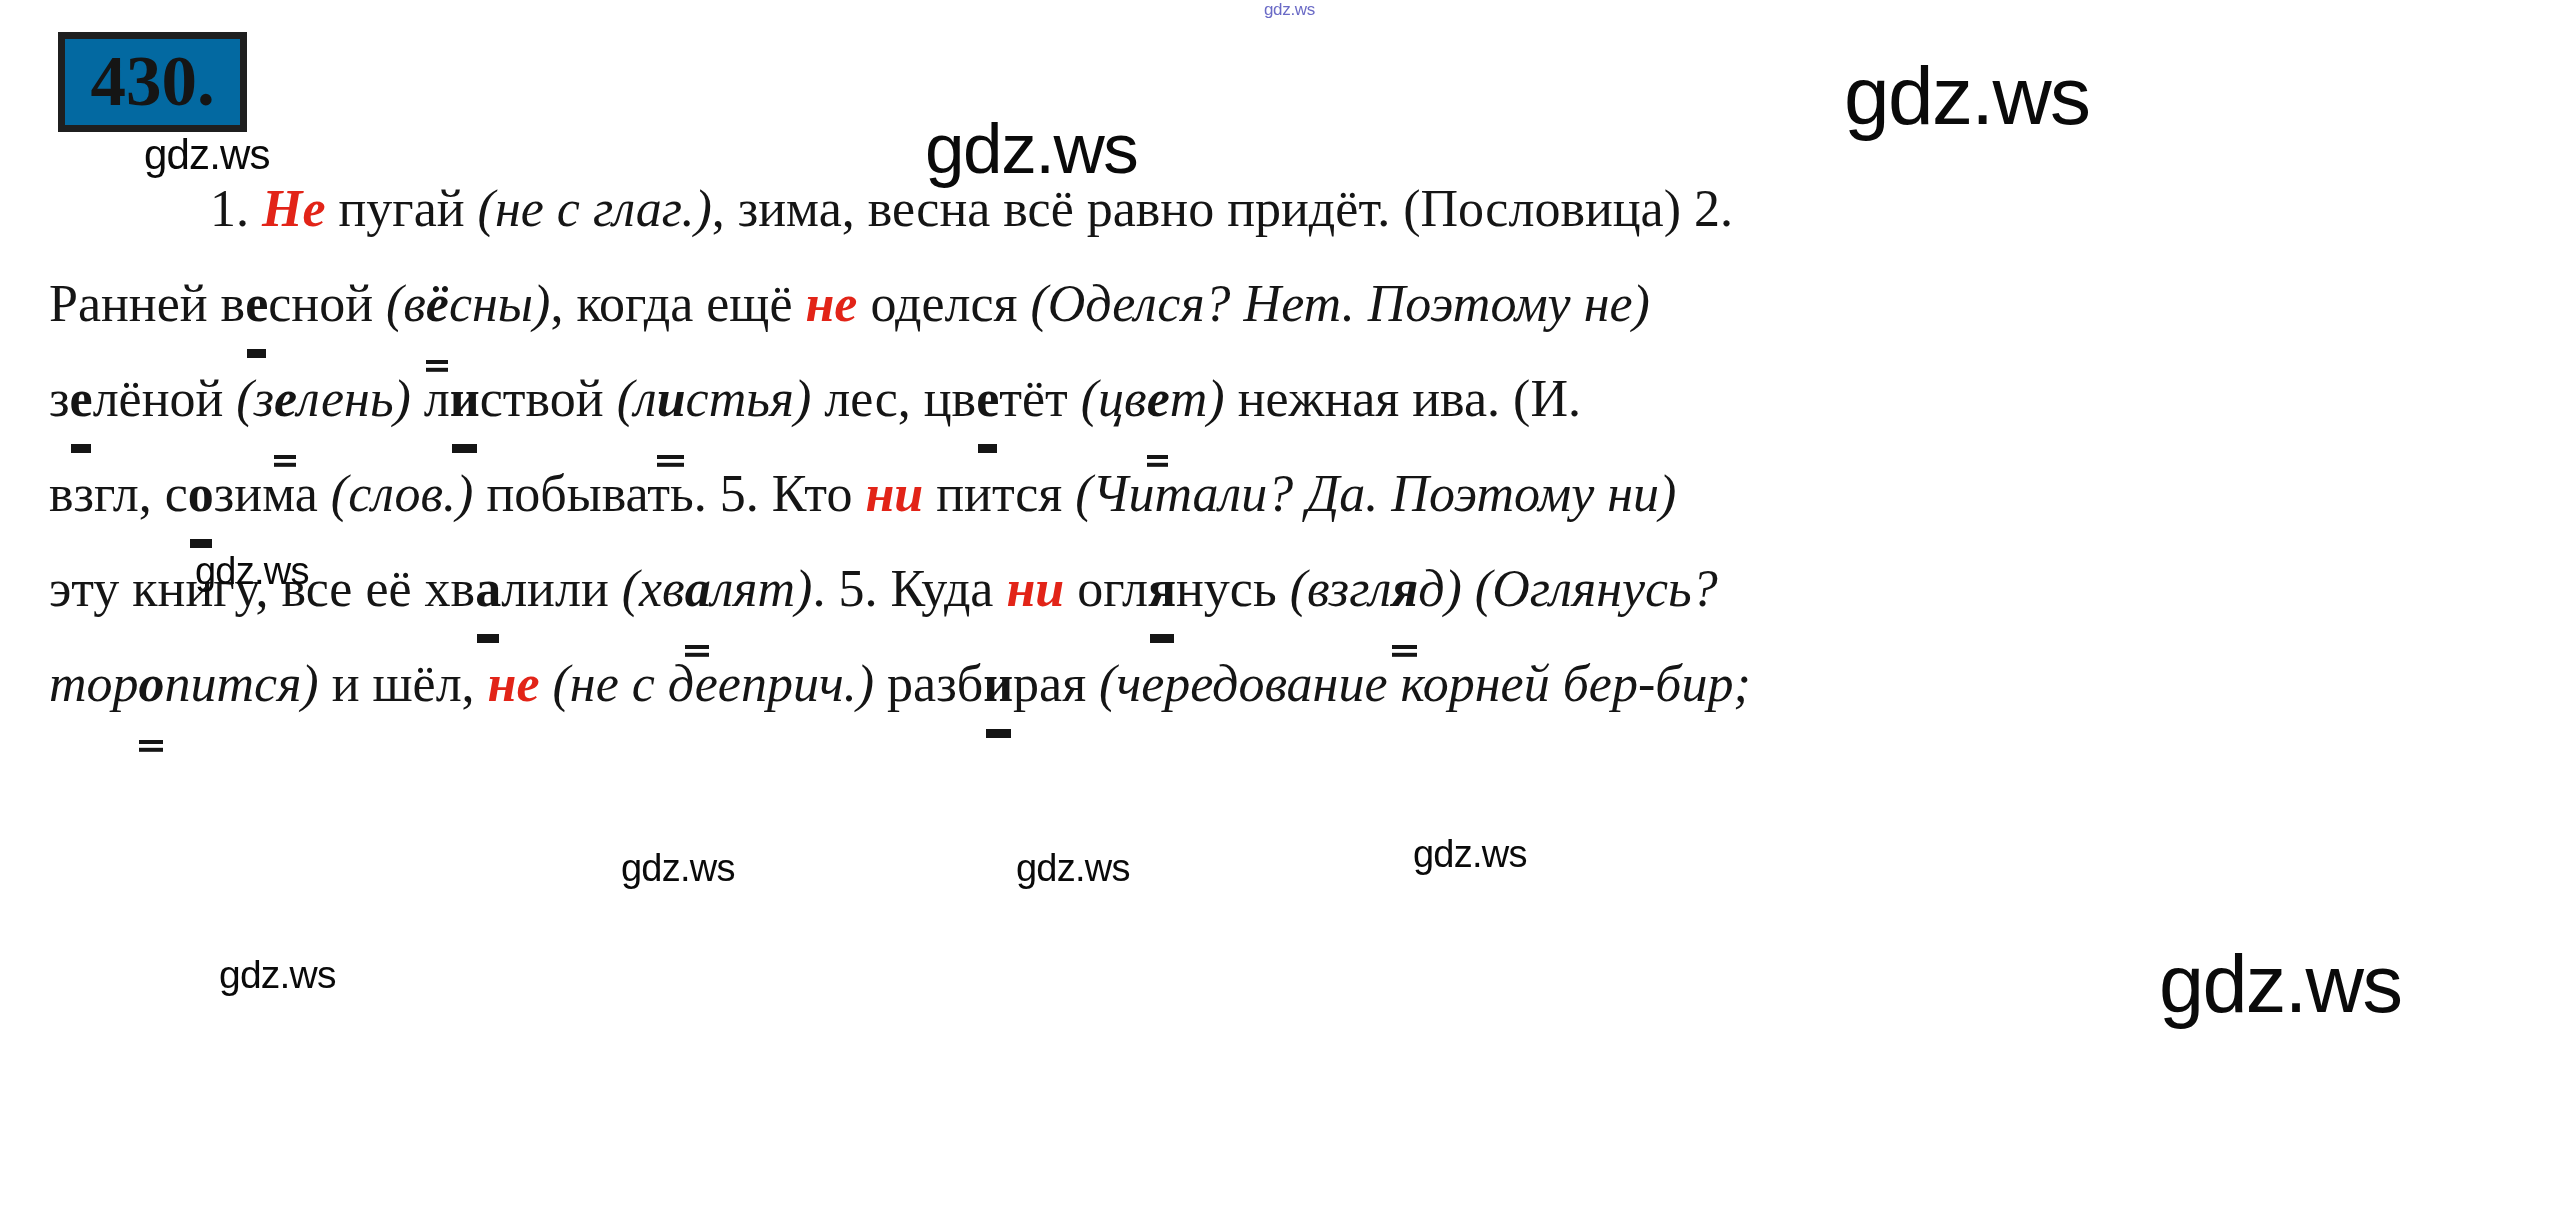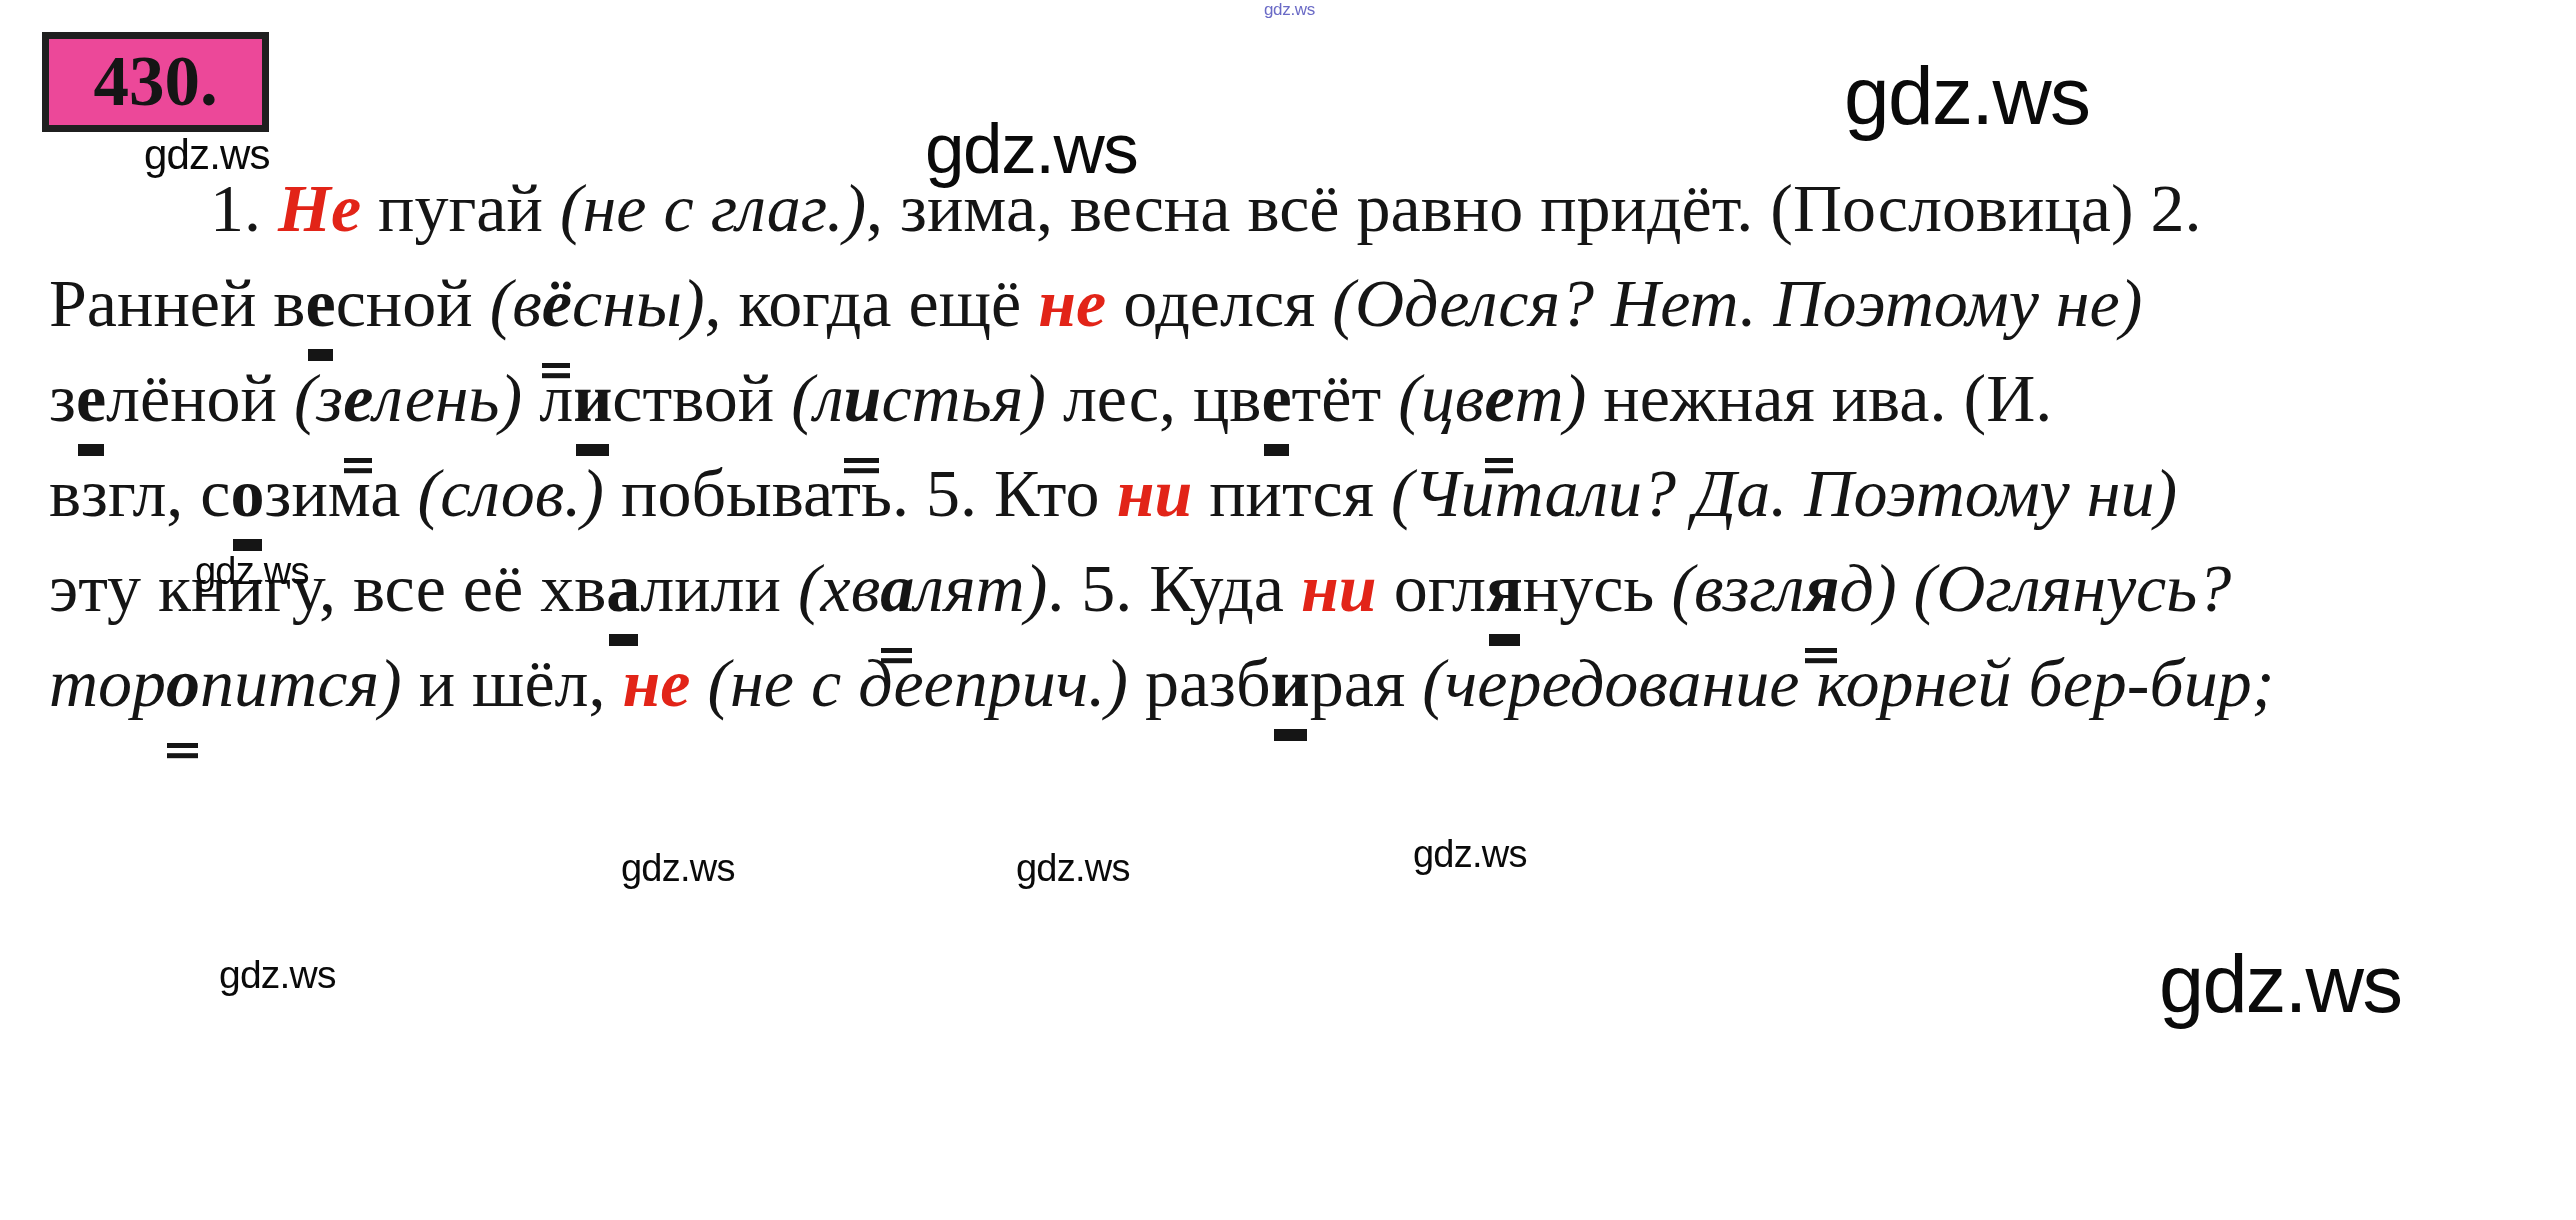--- a/index.html
+++ b/index.html
@@ -7,42 +7,42 @@
     position: relative;
     width: 2576px;
     height: 1220px;
     background: #ffffff;
     overflow: hidden;
     font-family: "Liberation Serif", serif;
     color: #151515;
   }
   .ex-box {
     position: absolute;
-    left: 42px;
+    left: 58px;
     top: 31.5px;
-    width: 227px;
+    width: 189px;
     height: 100px;
     border: 7px solid #1f1f1f;
     box-sizing: border-box;
     display: flex;
     align-items: center;
     justify-content: center;
     font-size: 71px;
     font-weight: bold;
-    background: #ec4899;
+    background: #0369a1;
   }
   .text-area {
     position: absolute;
     left: 49px;
     top: 161px;
     width: 2509px;
   }
   .line {
     white-space: pre;
-    font-size: 68px;
+    font-size: 52px;
     line-height: 95px;
     height: 95px;
   }
   .seg-n { font-style: normal; }
   .seg-i { font-style: italic; }
   .seg-r { font-style: italic; font-weight: bold; }
   .seg-b1 {
     font-weight: bold;
     font-style: normal;
     position: relative;

